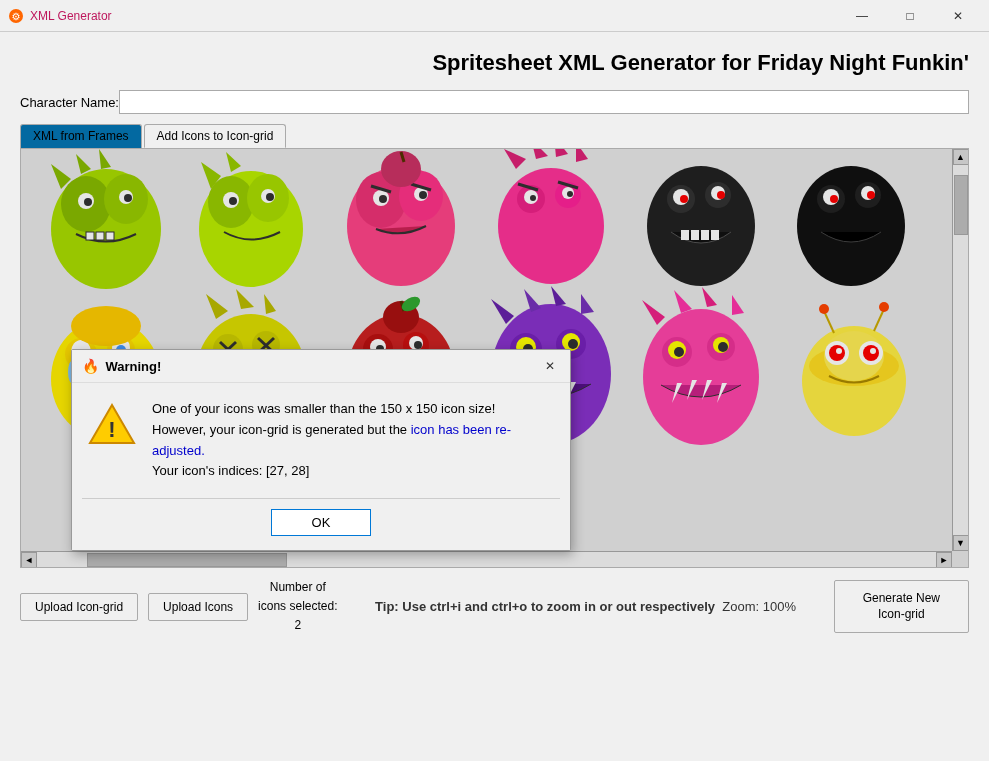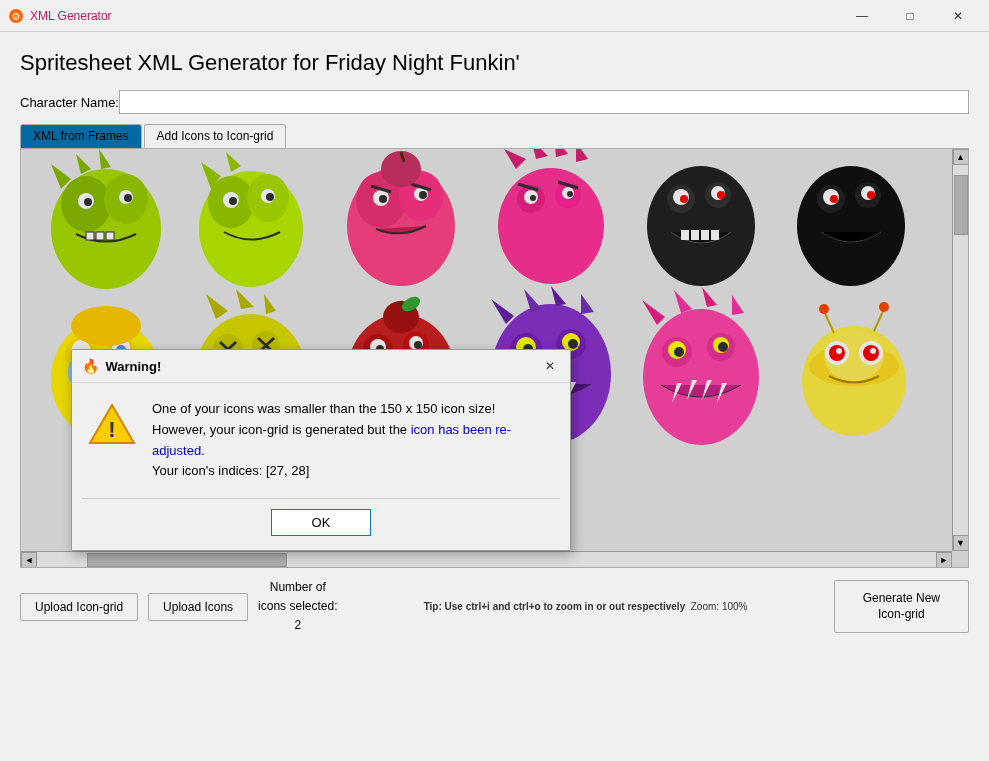--- a/index.html
+++ b/index.html
@@ -51,23 +51,23 @@
       font-size: 12px;
       color: #333;
     }
 
     
     .main-container {
       padding: 10px 20px 10px 20px;
     }
 
     .app-title {
-      text-align: left;
+      text-align: right;
       font-size: 22px;
-      font-weight: normal;
+      font-weight: bold;
       margin: 8px 0 14px 0;
       color: #000;
     }
 
     .char-name-row {
       display: flex;
       align-items: center;
       margin-bottom: 10px;
     }
     .char-name-label {
@@ -223,21 +223,21 @@
       line-height: 1.3;
       text-align: center;
     }
 
     .icon-count-info {
       font-size: 12px;
       text-align: center;
       line-height: 1.6;
     }
     .tip-text {
-      font-size: 10px;
+      font-size: 13px;
       color: #333;
       flex: 1;
       text-align: center;
     }
     .tip-bold { font-weight: bold; }
 
     
     .modal-overlay {
       position: absolute;
       top: 0; left: 0; right: 0; bottom: 0;

